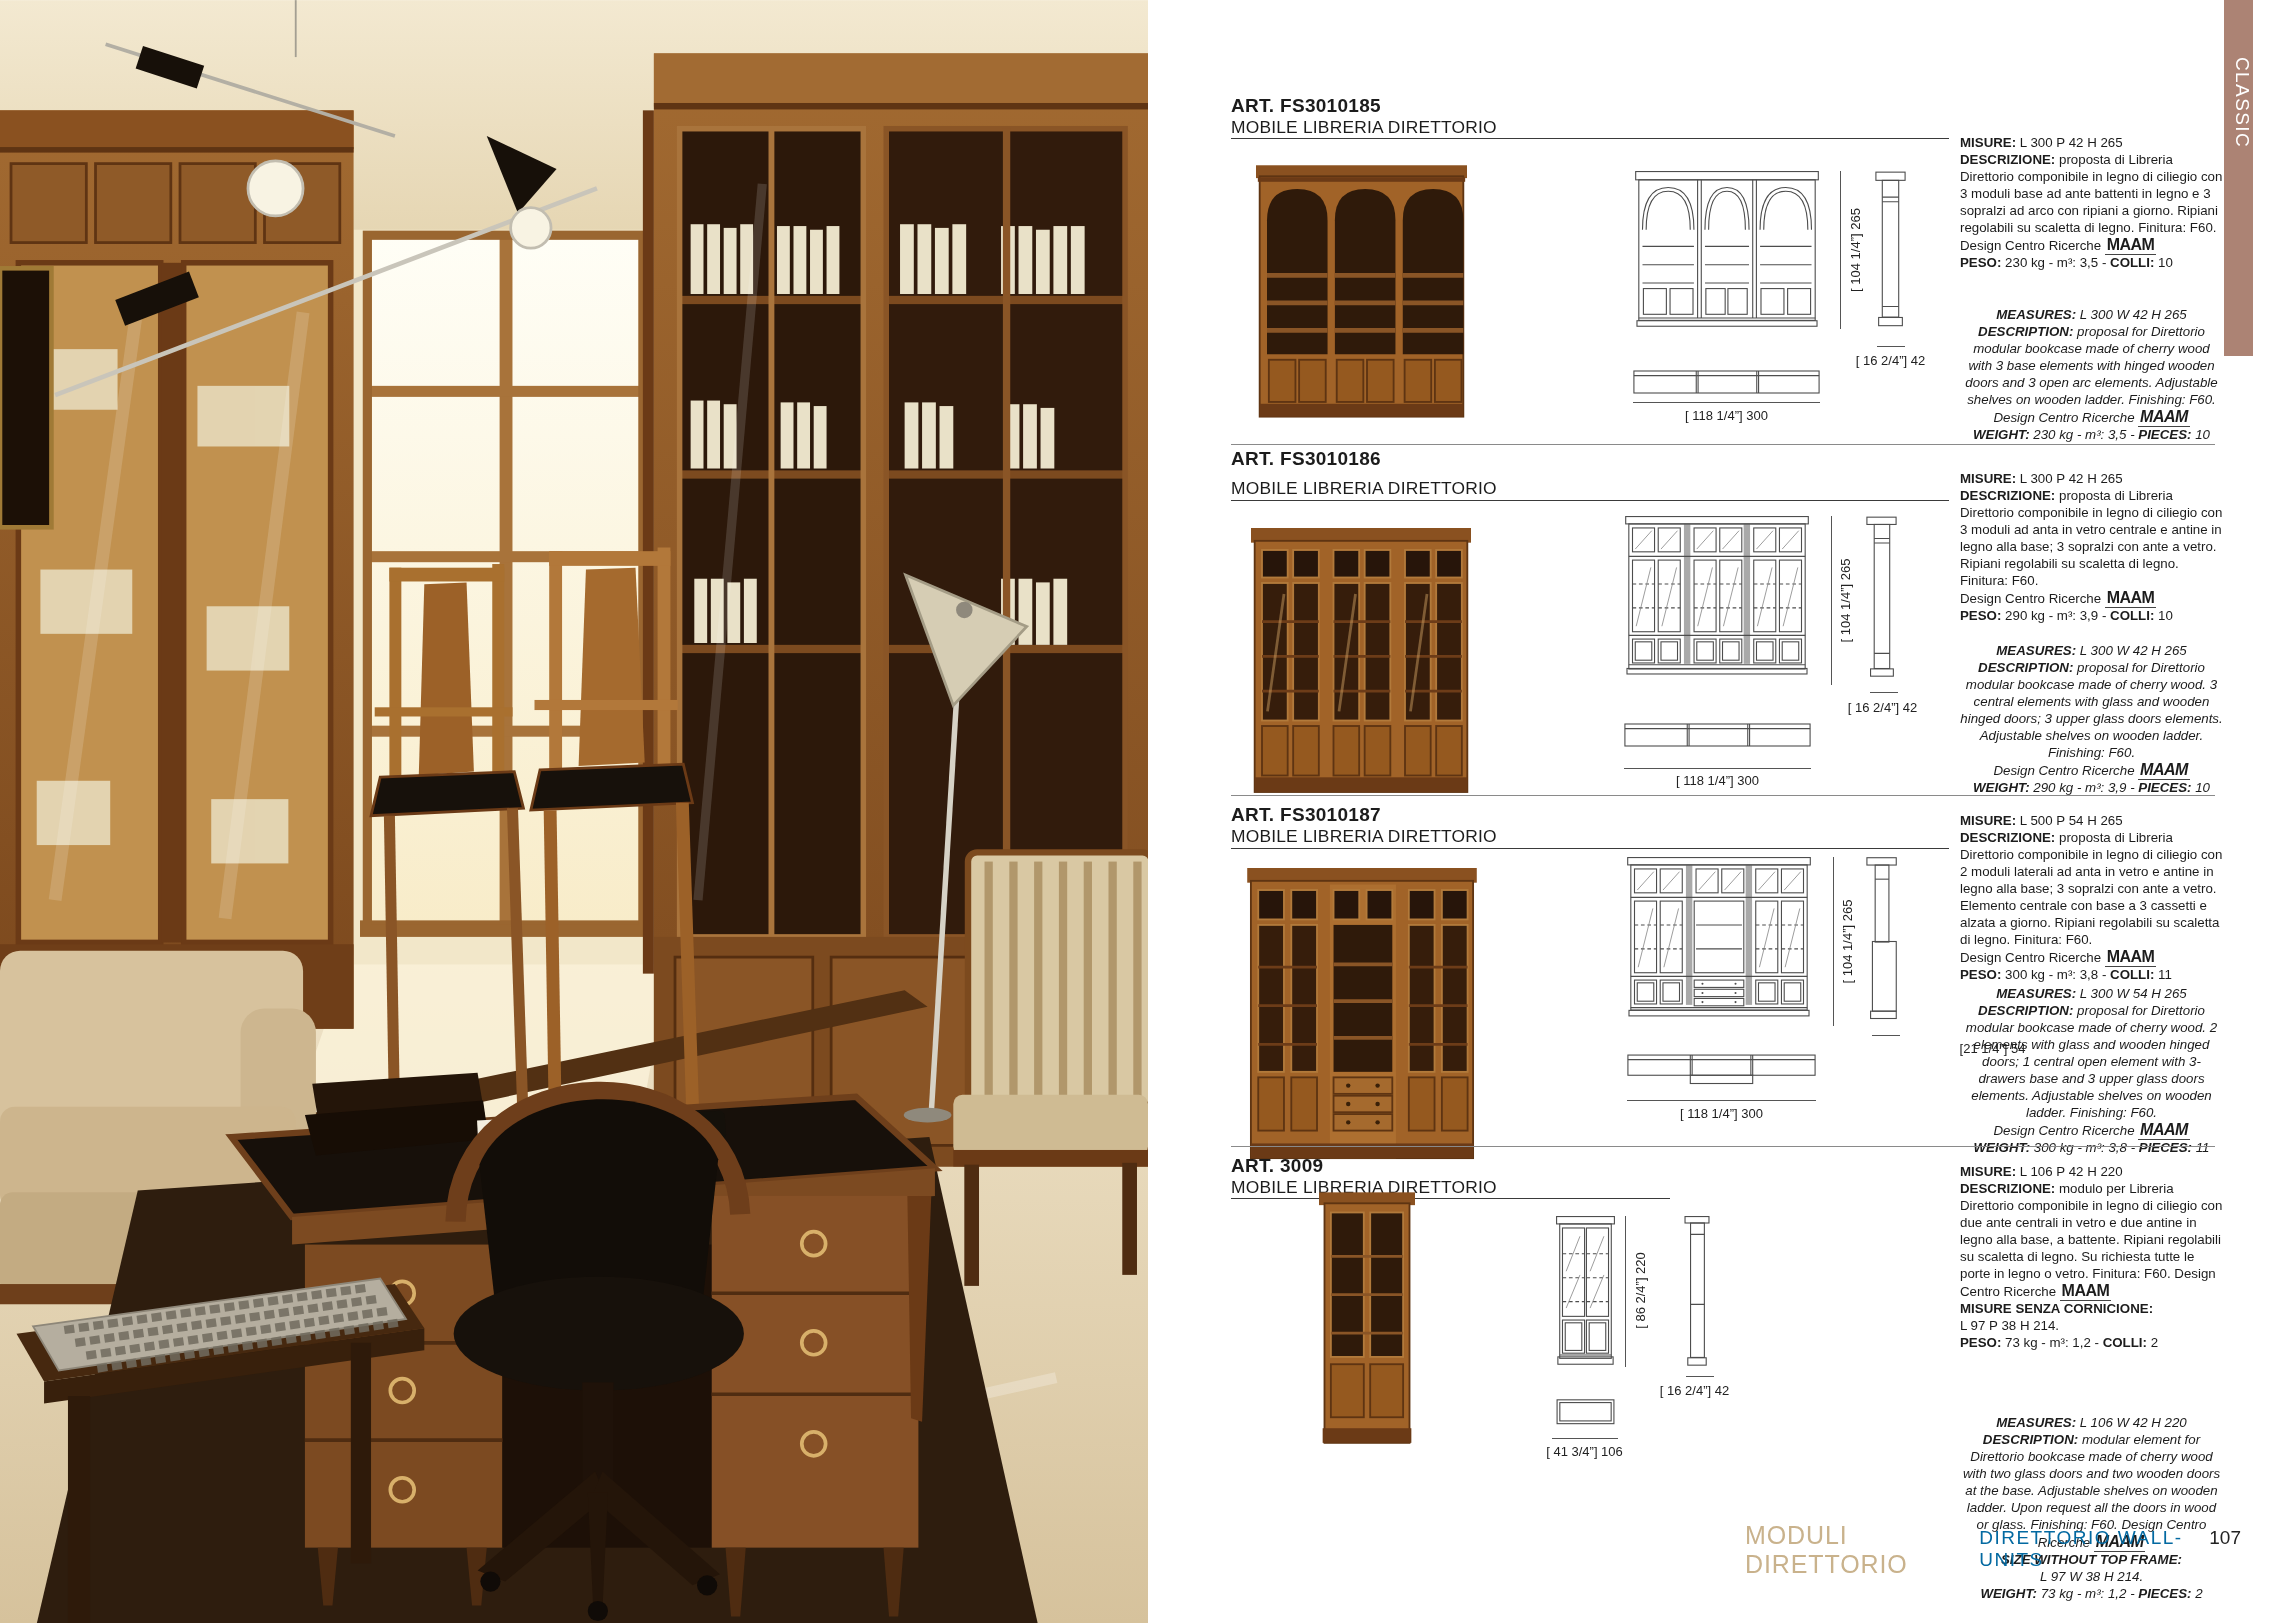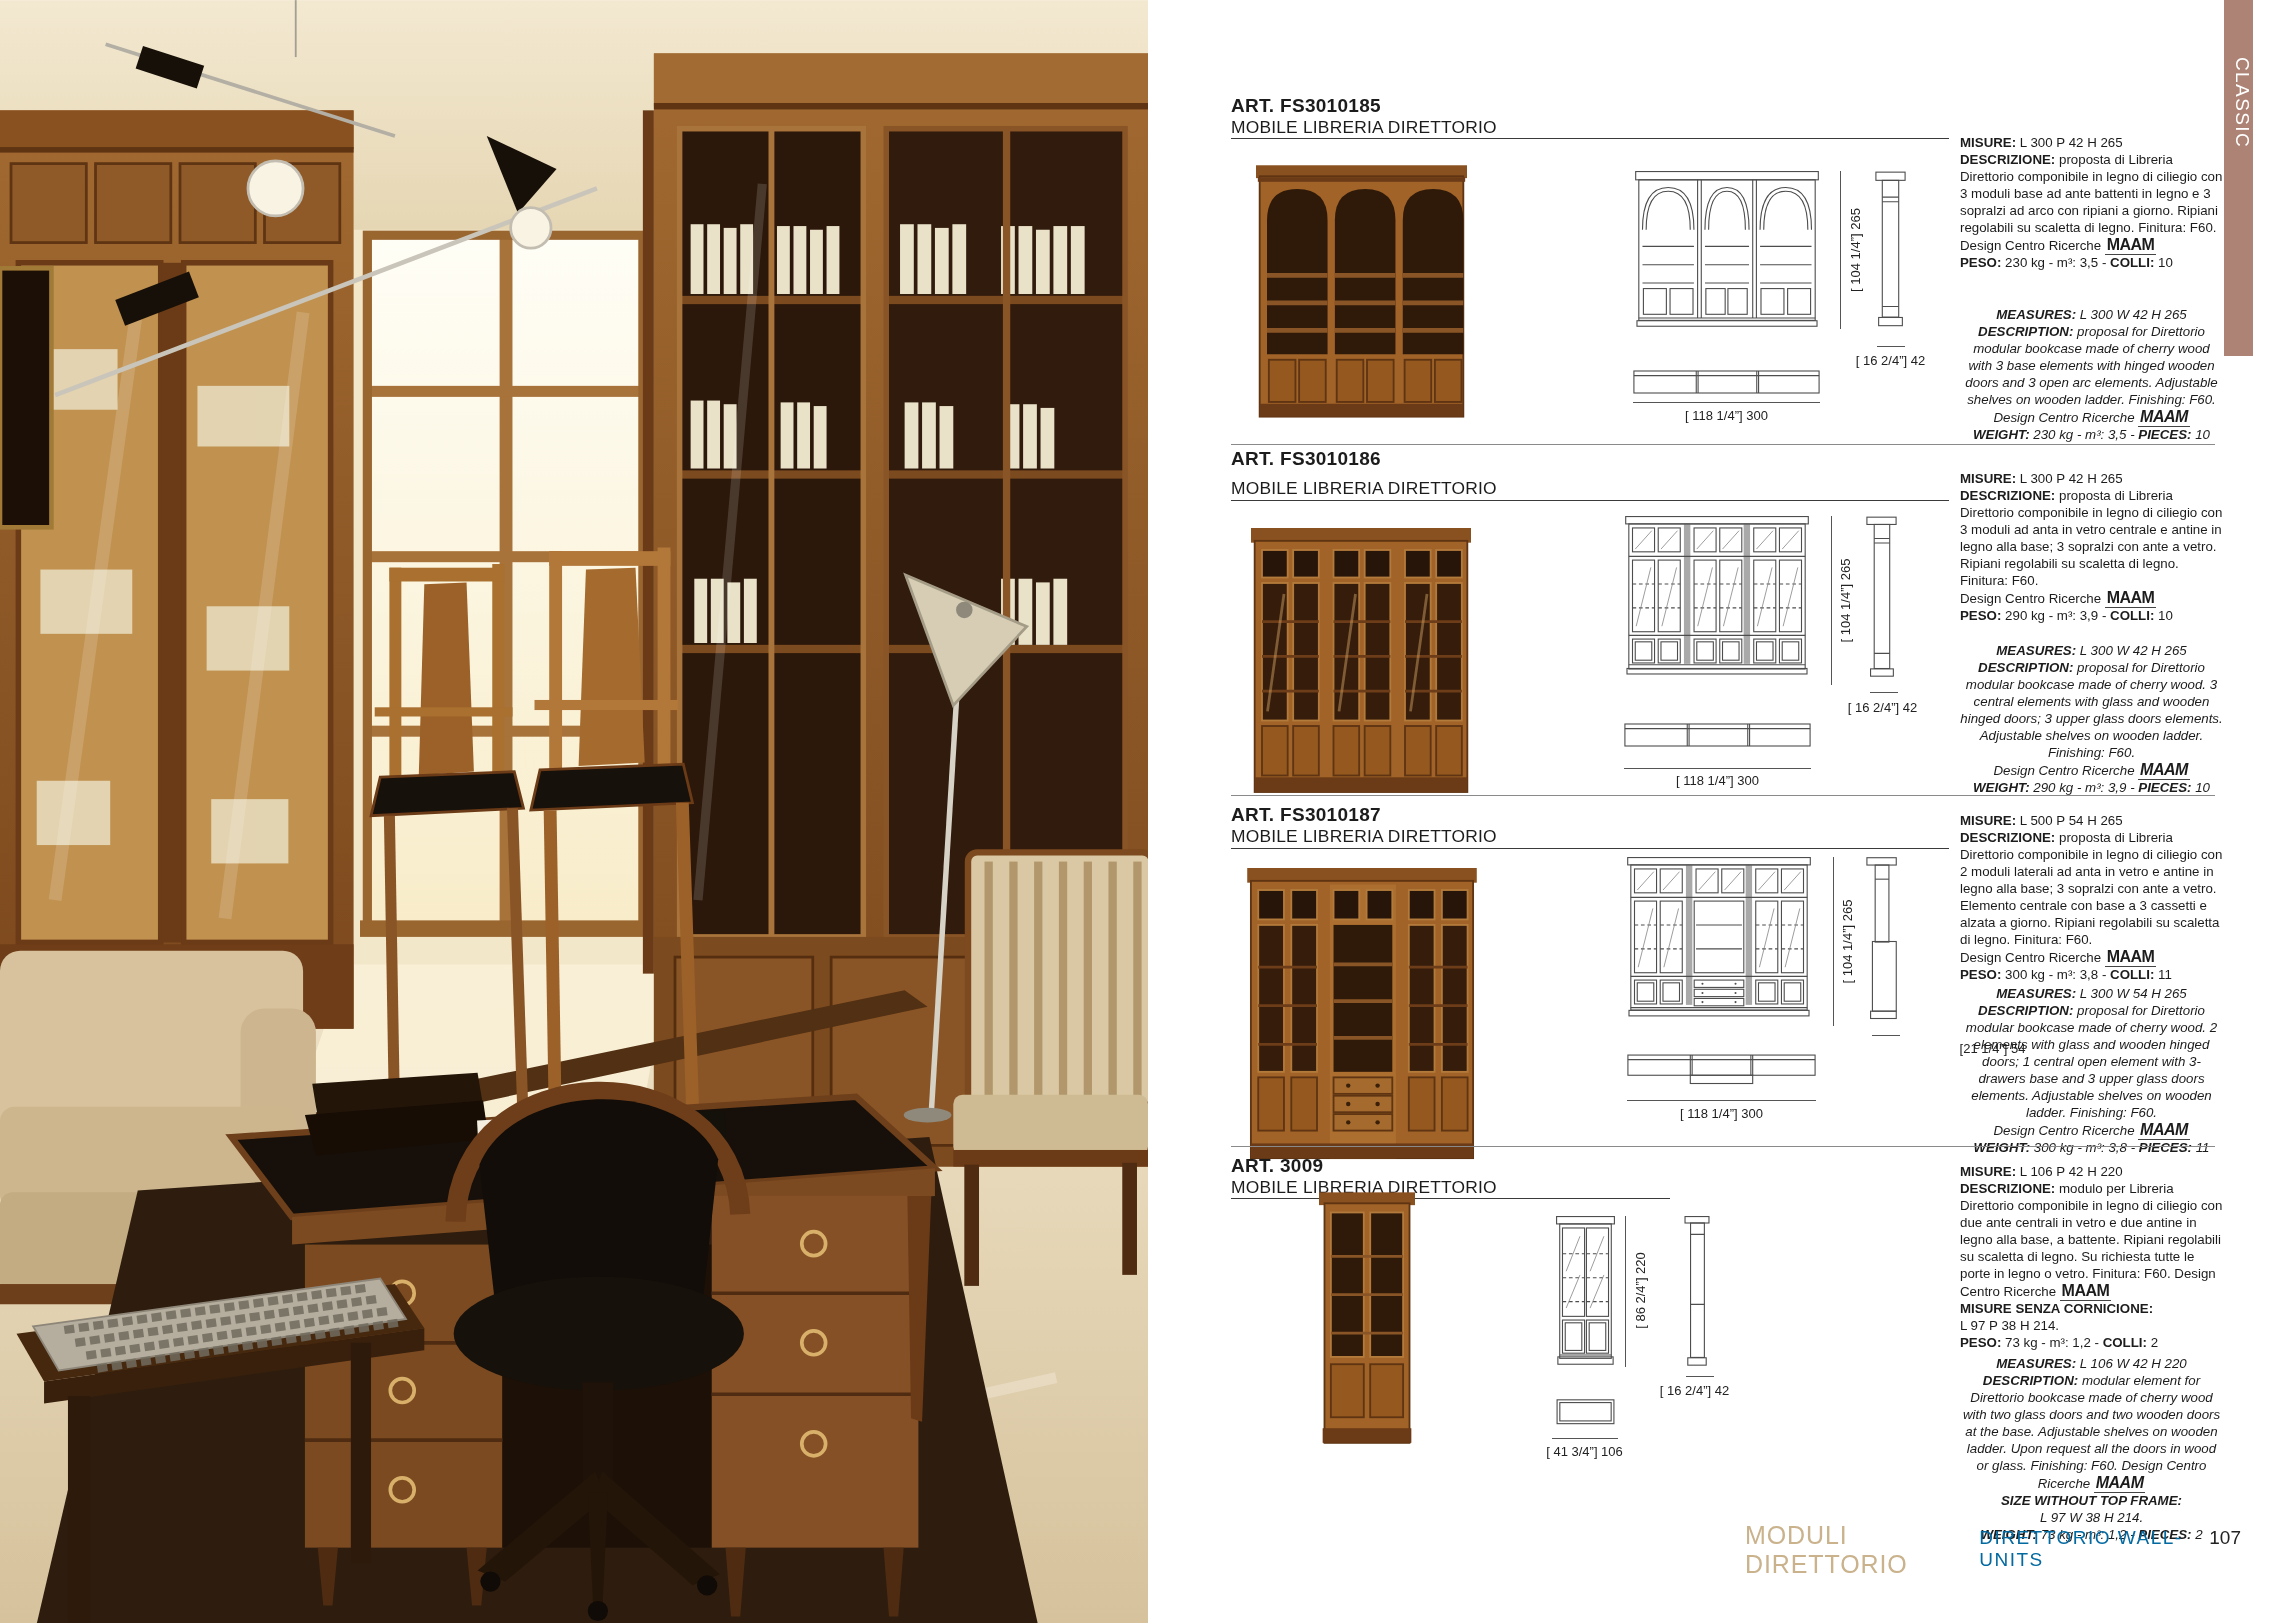--- a/index.html
+++ b/index.html
@@ -705,21 +705,21 @@
   <div class="wline" style="left:1552px;top:1438px;width:66px"></div>
   <div class="dim" style="left:1524px;top:1444px;width:121px">[ 41 3/4”] 106</div>
 
   <div class="desc it" style="left:1960px;top:1163px">
     <div class="line"><b>MISURE:</b> <span>L 106 P 42 H 220</span></div>
     <div class="line"><b>DESCRIZIONE:</b> <span>modulo per Libreria Direttorio componibile in legno di ciliegio con due ante centrali in vetro e due antine in legno alla base, a battente. Ripiani regolabili su scaletta di legno. Su richiesta tutte le porte in legno o vetro. Finitura: F60.</span> <span>Design Centro Ricerche</span> <span class="maam">MAAM</span></div>
     <div class="line"><b>MISURE SENZA CORNICIONE:</b></div>
     <div class="line">L 97 P 38 H 214.</div>
     <div class="line"><b>PESO:</b> <span>73 kg - m³: 1,2  -</span> <b>COLLI:</b> <span>2</span></div>
   </div>
-  <div class="desc en" style="left:1960px;top:1355px">
+  <div class="desc en" style="left:1960px;top:1414px">
     <div class="line"><b>MEASURES:</b> <span>L 106 W 42 H 220</span></div>
     <div class="line"><b>DESCRIPTION:</b> <span>modular element for Direttorio bookcase made of cherry wood with two glass doors and two wooden doors at the base. Adjustable shelves on wooden ladder. Upon request all the doors in wood or glass. Finishing: F60.</span> <span>Design Centro Ricerche</span> <span class="maam">MAAM</span></div>
     <div class="line"><b>SIZE WITHOUT TOP FRAME:</b></div>
     <div class="line">L 97 W 38 H 214.</div>
     <div class="line"><b>WEIGHT:</b> <span>73 kg - m³: 1,2 -</span> <b>PIECES:</b> <span>2</span></div>
   </div>
 
   <div class="footer">
     <span class="big">MODULI DIRETTORIO</span>
     <span class="small">DIRETTORIO WALL-UNITS</span>

